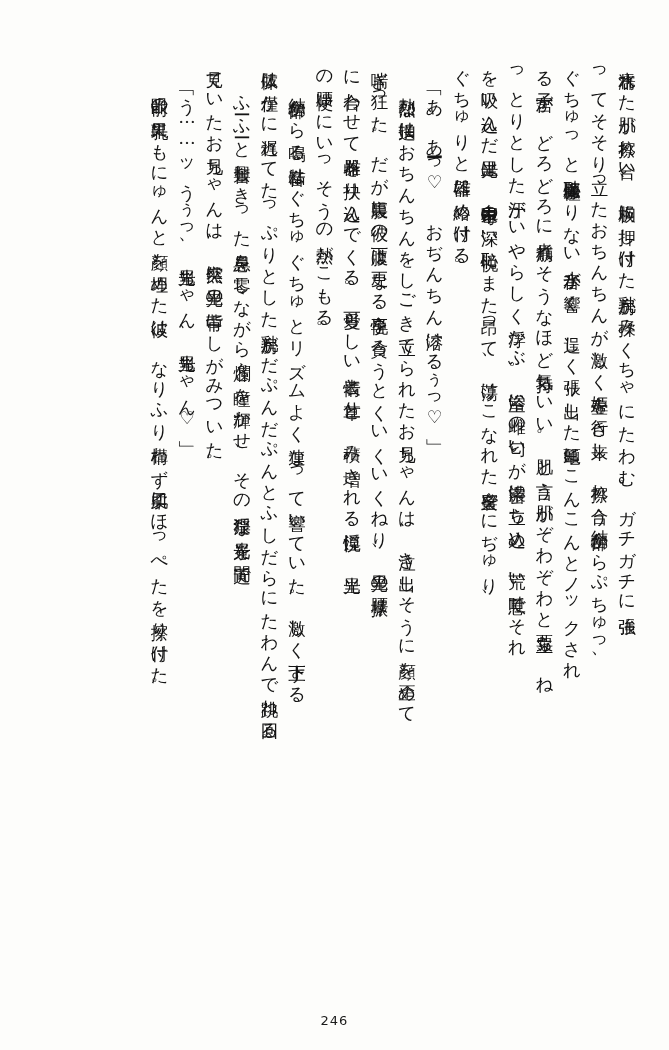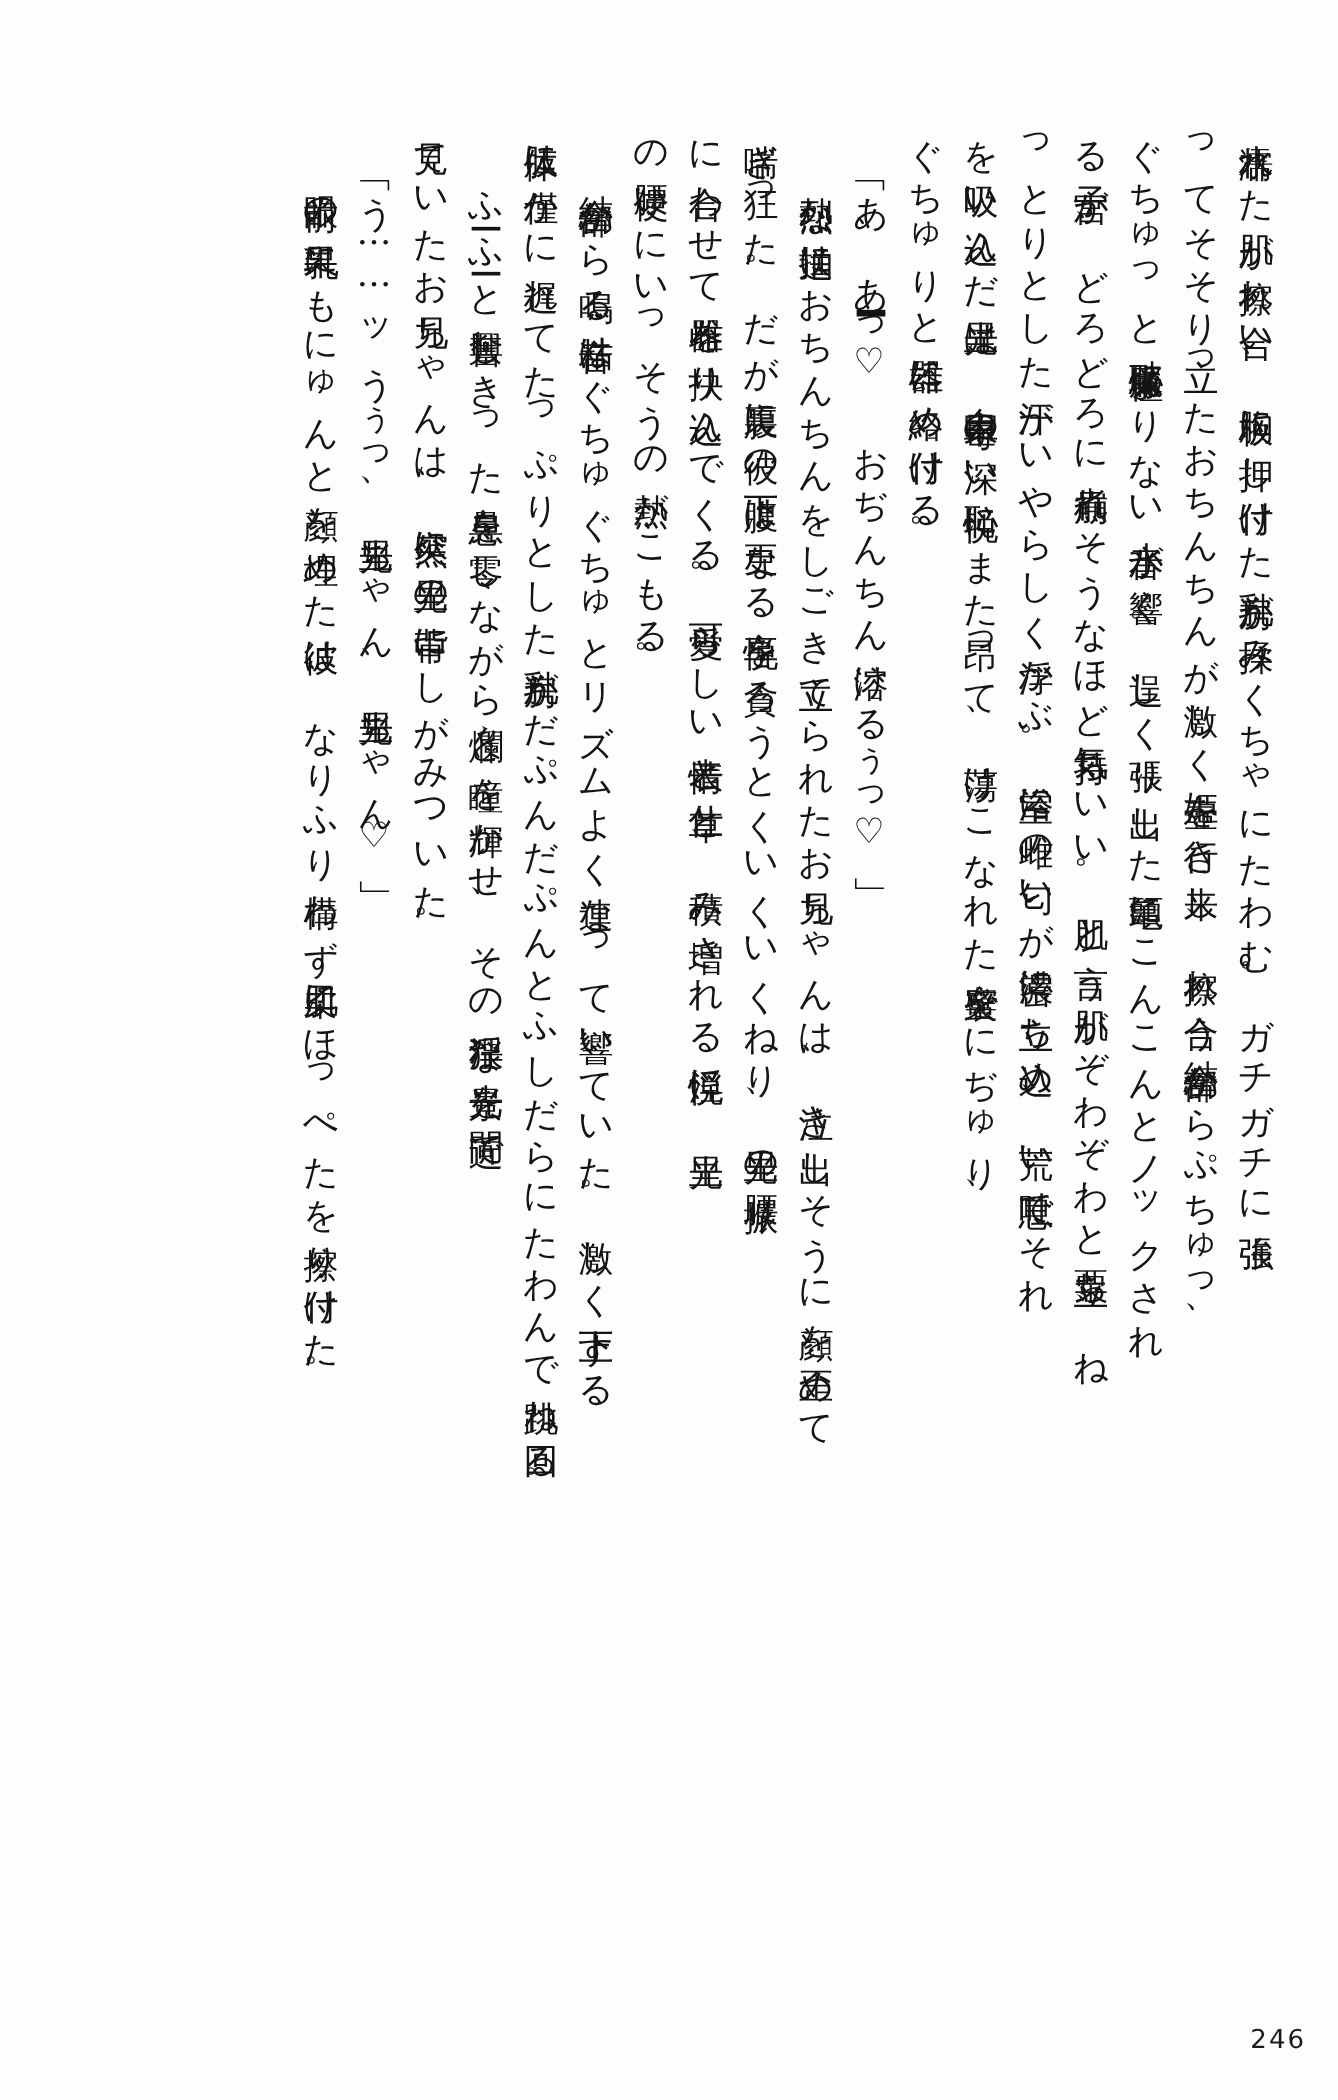--- a/index.html
+++ b/index.html
@@ -48,22 +48,22 @@
     color: #141414;
   }
   .vline.indent {
     padding-top: 26px;
     box-sizing: border-box;
   }
   .page-number {
     position: absolute;
     bottom: 22px;
     left: 0;
-    right: 16px;
-    text-align: right;
+    right: 0;
+    text-align: center;
     font-family: "DejaVu Sans", "Liberation Sans", sans-serif;
     font-size: 13px;
     color: #1a1a1a;
     letter-spacing: 1px;
   }
 </style>
 </head>
 <body>
 
 <div class="page">

